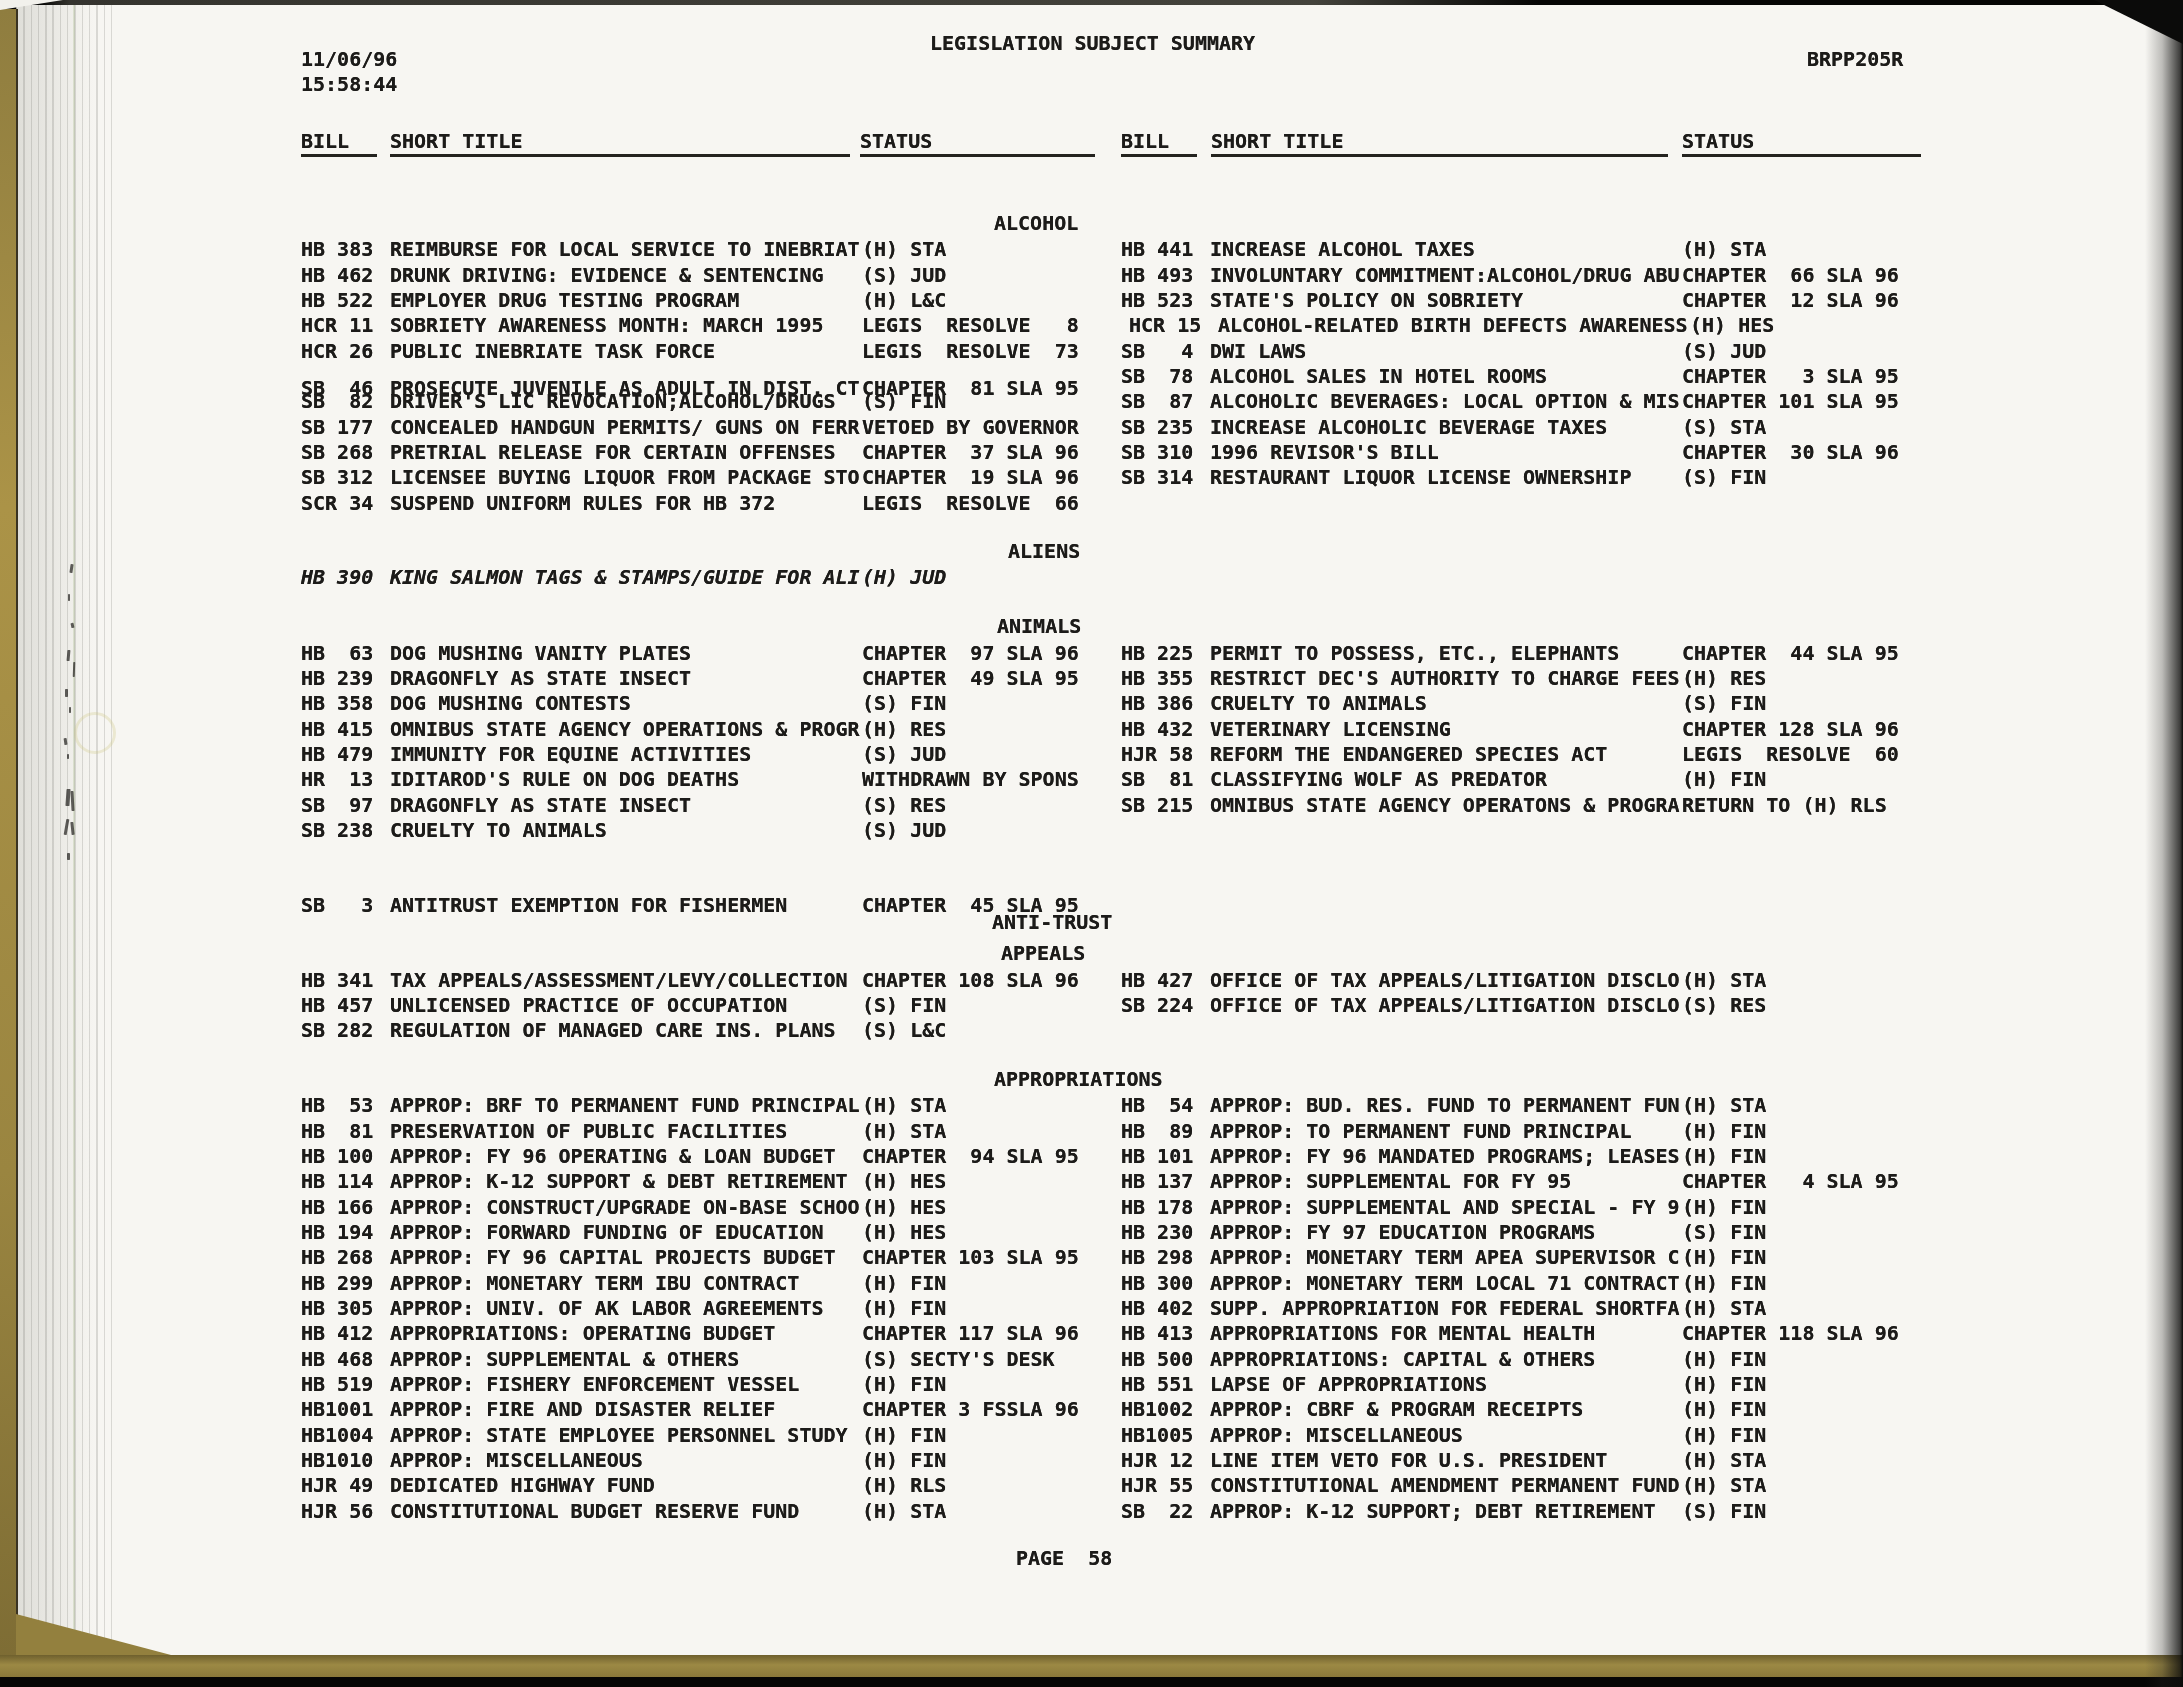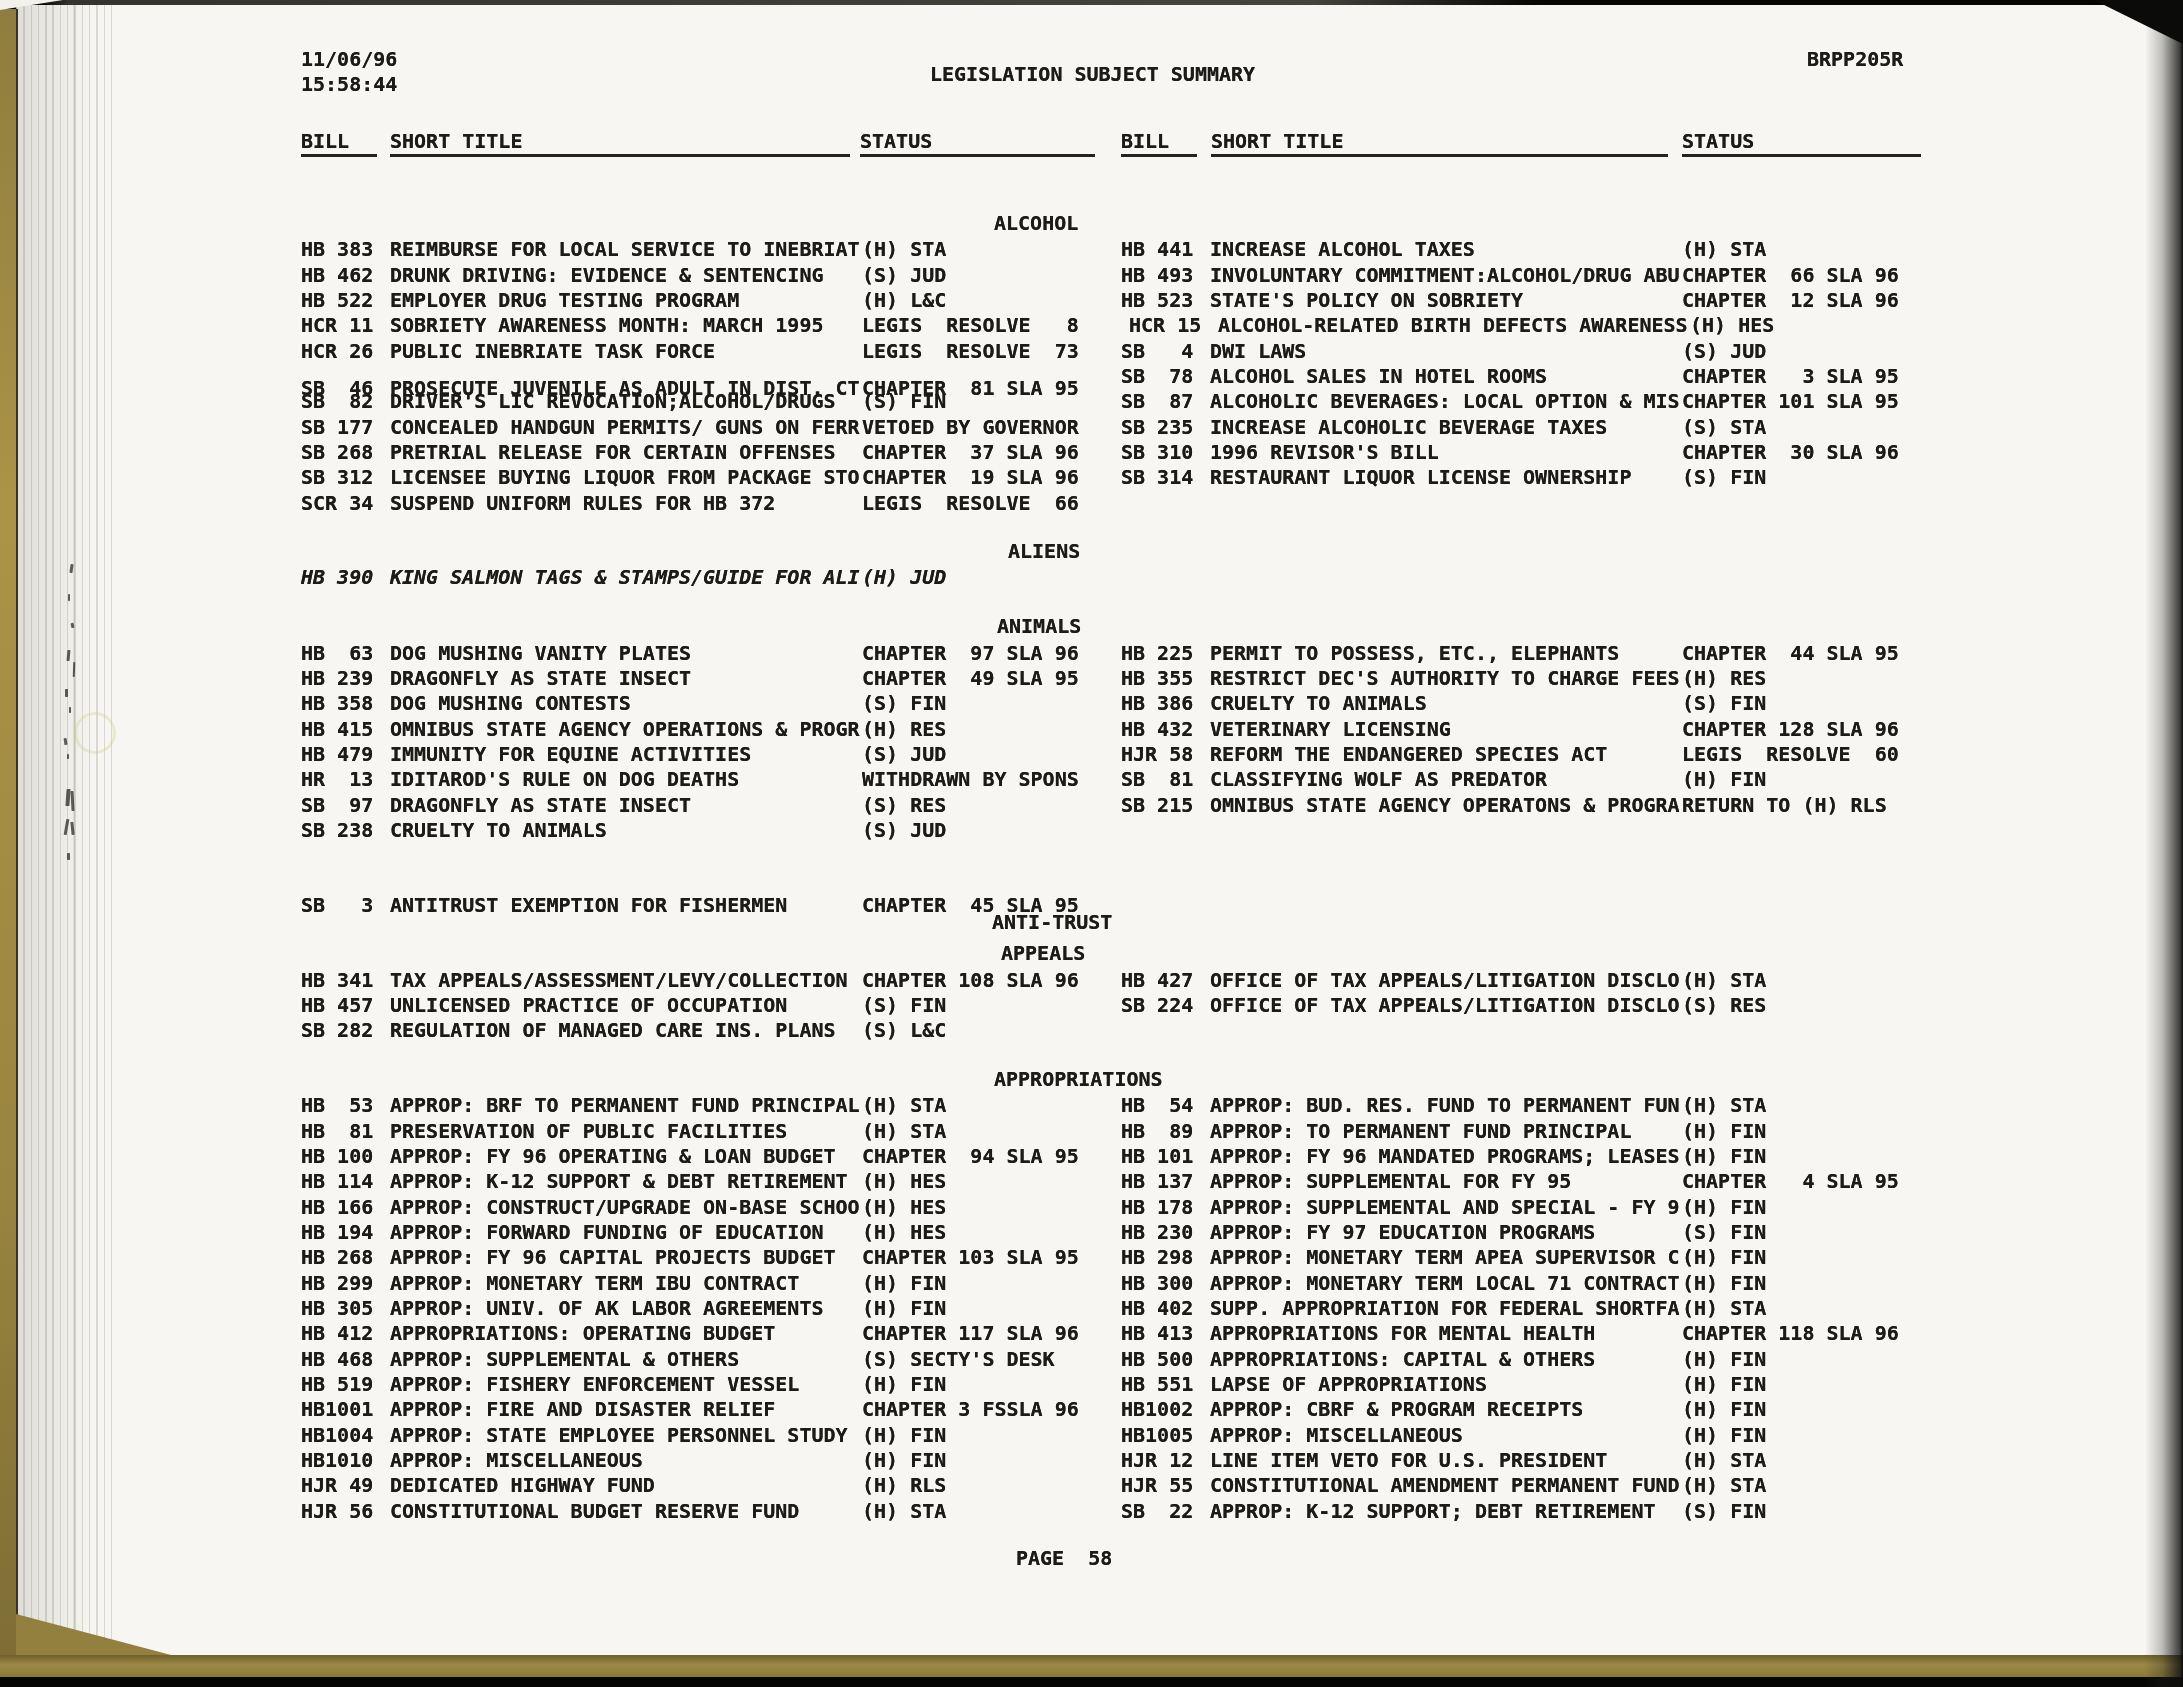--- a/index.html
+++ b/index.html
@@ -73,21 +73,21 @@
 <div class="top-line"></div>
 <div class="cover-left"></div>
 <div class="tl-notch"></div>
 <div class="corner-wedge"></div>
 <div class="cover-bottom"></div>
 <div class="right-shadow"></div>
 <div class="tr-wedge"></div>
 
 <div class="txt" style="left:301px;top:48px">11/06/96</div>
 <div class="txt" style="left:301px;top:73px">15:58:44</div>
-<div class="txt" style="left:930px;top:63px">LEGISLATION SUBJECT SUMMARY</div>
+<div class="txt" style="left:930px;top:32px">LEGISLATION SUBJECT SUMMARY</div>
 <div class="txt" style="left:1807px;top:48px">BRPP205R</div>
 
 <div class="txt" style="left:301px;top:130px">BILL</div>
 <div class="txt" style="left:390px;top:130px">SHORT TITLE</div>
 <div class="txt" style="left:860px;top:130px">STATUS</div>
 <div class="rule" style="left:301px;top:154px;width:76px"></div>
 <div class="rule" style="left:390px;top:154px;width:460px"></div>
 <div class="rule" style="left:860px;top:154px;width:235px"></div>
 
 <div class="txt" style="left:1121px;top:130px">BILL</div>

